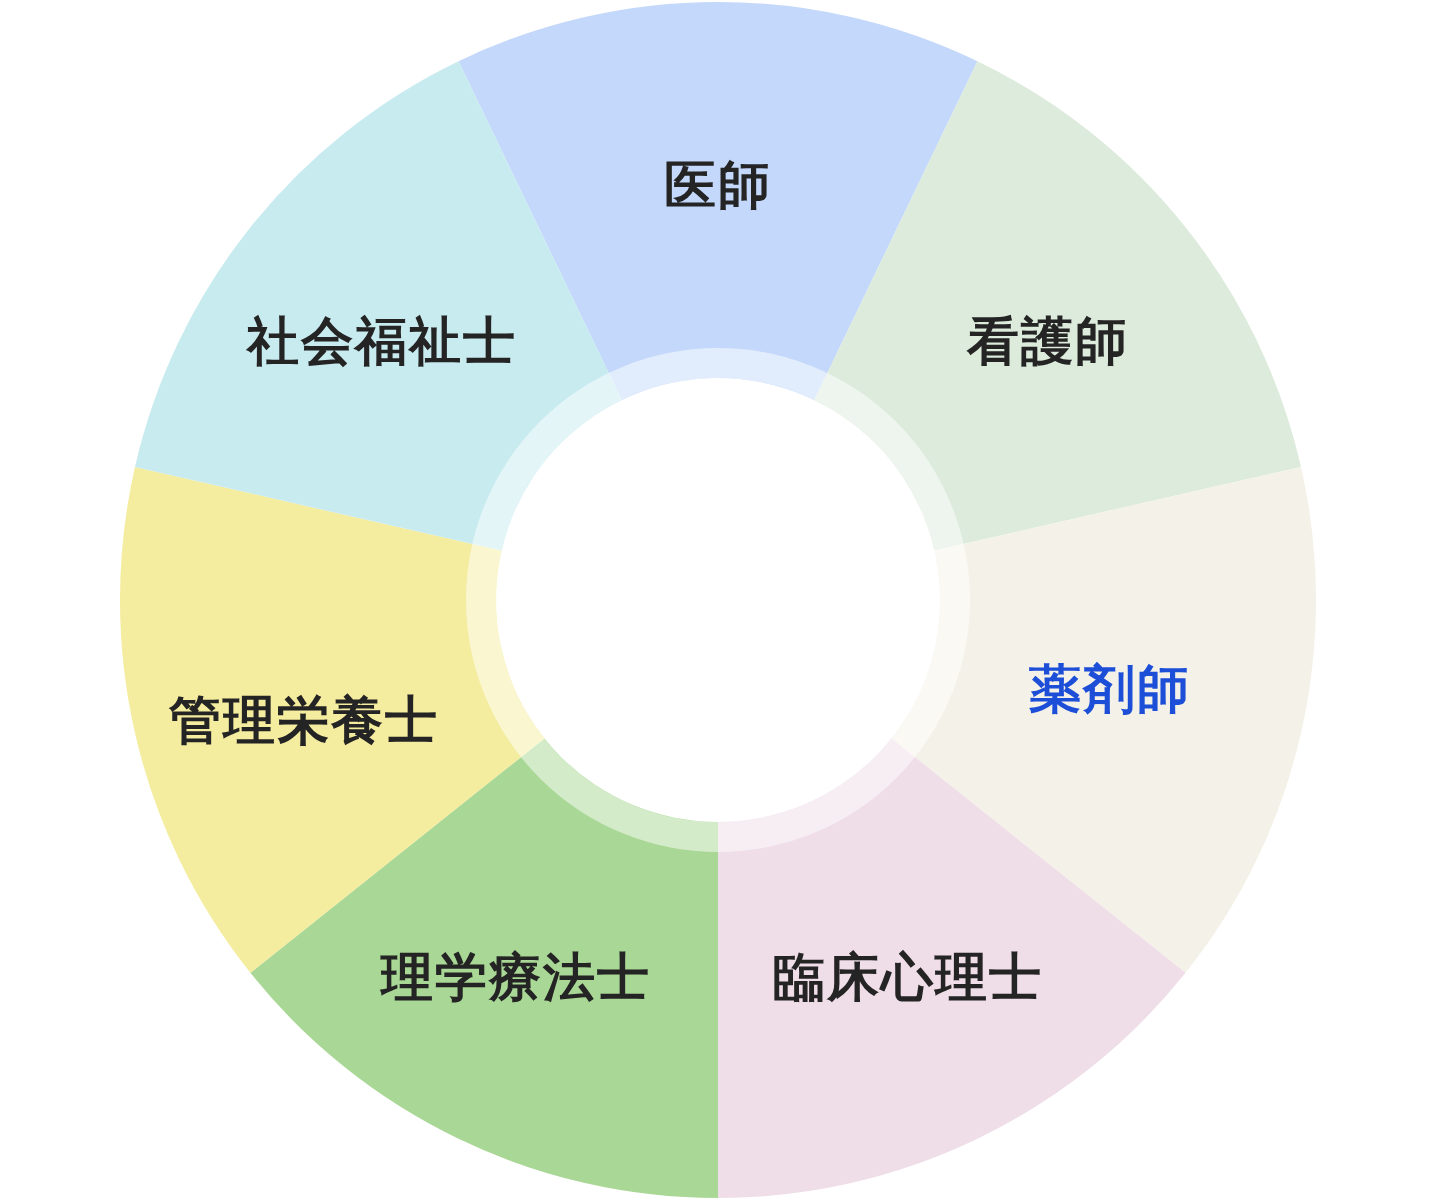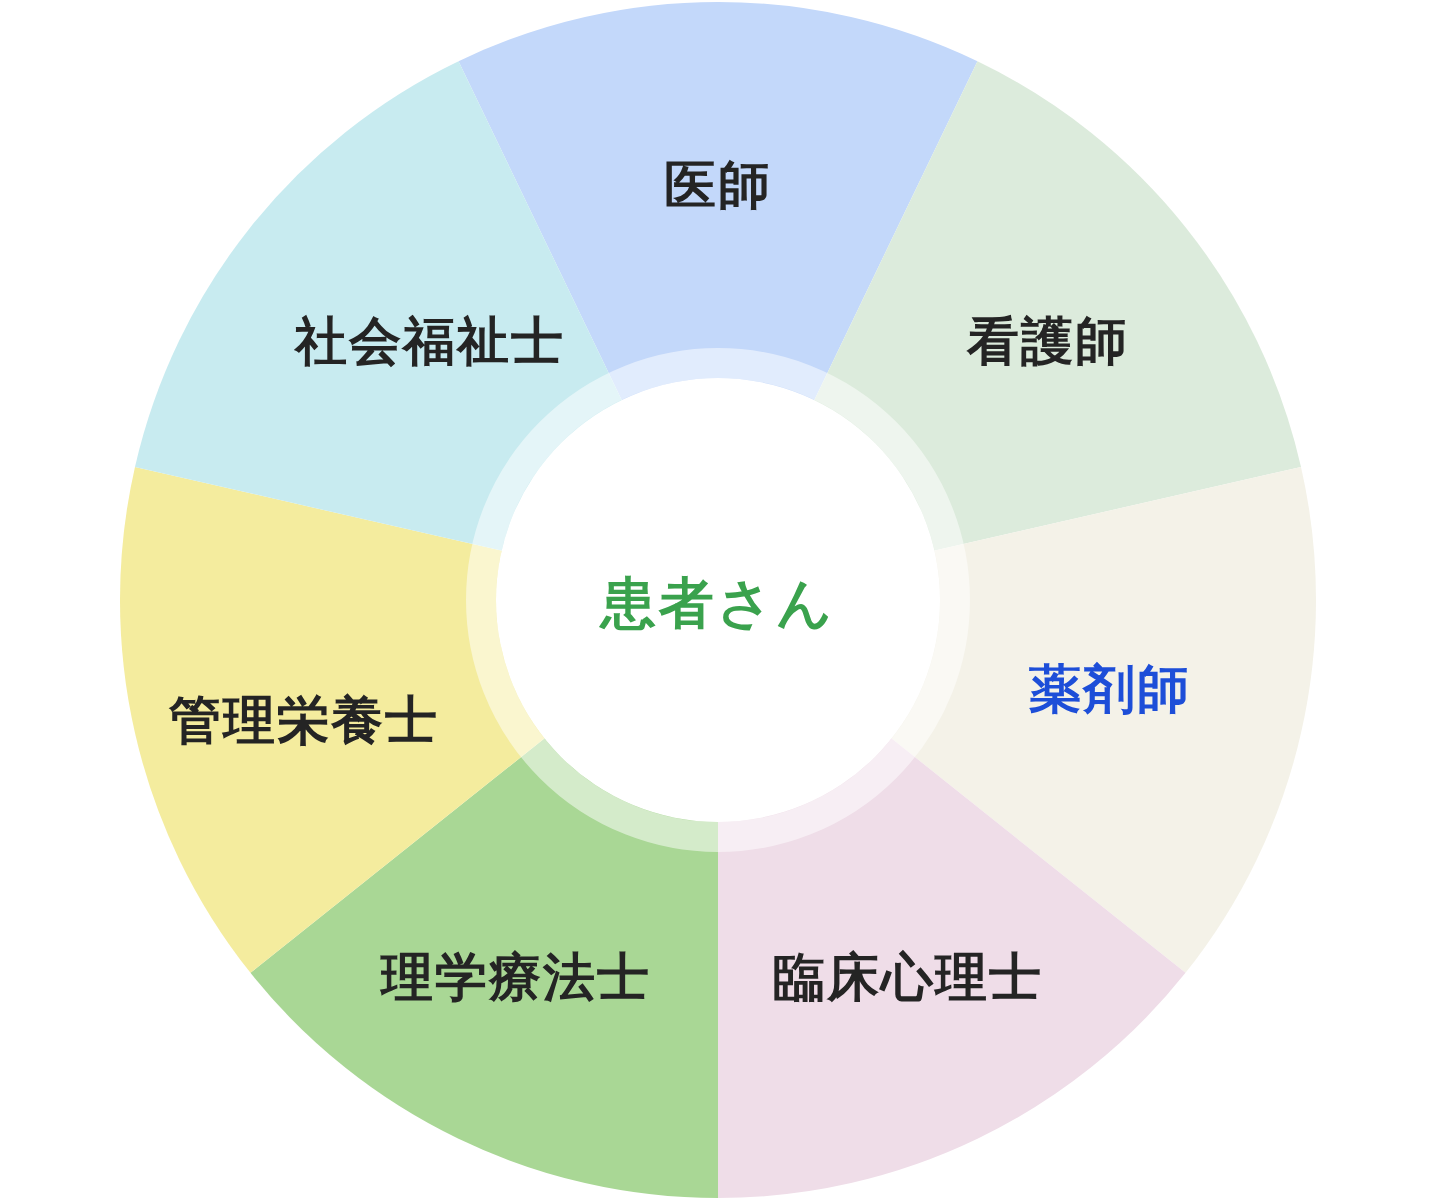--- a/index.html
+++ b/index.html
@@ -75,19 +75,18 @@
   <div id="lbl-nurse" class="seg-label" style="color: rgb(36, 36, 36);">看護師</div>
 
   <div id="lbl-pharmacist" class="seg-label" style="color: #1d4ed8;">薬剤師</div>
 
   <div id="lbl-clinical-psychologist" class="seg-label" style="color: rgb(36, 36, 36);">臨床心理士</div>
 
   <div id="lbl-physical-therapist" class="seg-label" style="color: rgb(36, 36, 36);">理学療法士</div>
 
   <div id="lbl-dietitian" class="seg-label" style="color: rgb(36, 36, 36); margin-top: 31px;">管理栄養士</div>
 
-  <div id="lbl-social-worker" class="seg-label" style="color: rgb(36, 36, 36); margin-left: 48px;">社会福祉士</div>
+  <div id="lbl-social-worker" class="seg-label" style="color: rgb(36, 36, 36);">社会福祉士</div>
 
   <div class="center-label" style="color: rgb(58, 162, 77);">
-    <span>患者さん</span>
   </div>
 
 </div>
 
 </body></html>

